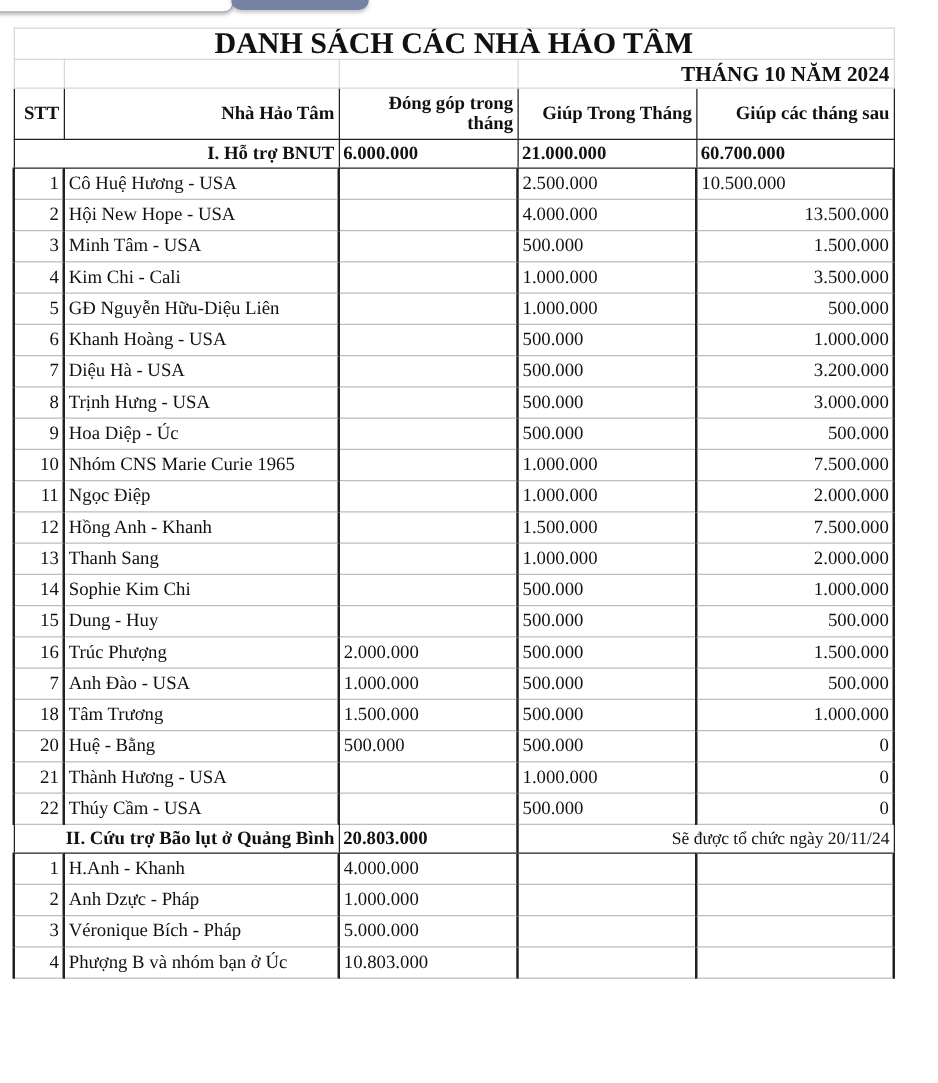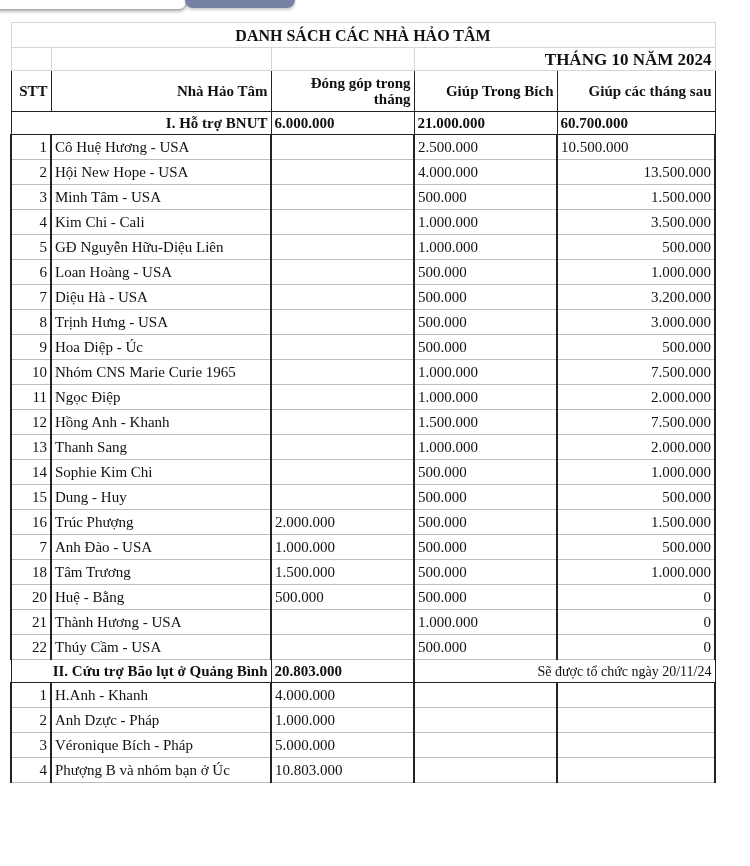--- a/index.html
+++ b/index.html
@@ -1,21 +1,21 @@
 <!DOCTYPE html>
 <html><head>
 <meta charset="utf-8">
 <style>
   html, body { margin:0; padding:0; background:#ffffff; }
   body { width:750px; height:866px; position:relative; overflow:hidden; font-family:"Liberation Serif","DejaVu Serif",serif; color:#111; }
   .topbar-left { position:absolute; left:-10px; top:-14px; width:195px; height:22px; background:#fff; border:1px solid #aab; border-radius:0 0 8px 8px; box-shadow:0 2px 3px rgba(0,0,0,0.25); }
   .topbar-right { position:absolute; left:185px; top:-14px; width:110px; height:22px; background:#7582a3; border-radius:0 0 8px 8px; box-shadow:0 2px 3px rgba(0,0,0,0.2); }
   table { position:absolute; left:10px; top:22px; border-collapse:collapse; table-layout:fixed; width:704px; }
   td { border:1px solid #bdbdbd; padding:0 3px; height:24px; font-size:15px; line-height:17px; white-space:nowrap; overflow:hidden; }
-  .title td { height:24px; font-size:16px; font-weight:bold; text-align:center; border-color:#d6d6d6; }
+  .title td { height:24px; font-size:24px; font-weight:bold; text-align:center; border-color:#d6d6d6; }
   .month td { height:22px; border-color:#d6d6d6; }
   .month .mtext { text-align:right; font-weight:bold; font-size:17px; }
   .hdr td { height:40px; font-weight:bold; text-align:right; border:1px solid #222; font-size:15px; line-height:16px; white-space:normal; }
   .sec td { font-weight:bold; border:1px solid #222; height:22px; }
   .c { text-align:right; }
   .r { text-align:left; }
   .b-left { border-left:2px solid #222 !important; }
   .b-right { border-right:2px solid #222 !important; }
   .note { text-align:right; font-size:14px;padding-left:28px; }
 </style>
@@ -40,21 +40,21 @@
     <tr class="month">
       <td></td>
       <td></td>
       <td></td>
       <td colspan="2" class="mtext">THÁNG  10  NĂM 2024</td>
     </tr>
     <tr class="hdr">
       <td>STT</td>
       <td>Nhà Hảo Tâm</td>
       <td>Đóng góp trong tháng</td>
-      <td>Giúp Trong Bích</td>
+      <td>Giúp Trong Tháng</td>
       <td>Giúp các tháng sau</td>
     </tr>
     <tr class="sec">
       <td colspan="2" class="c">I. Hỗ trợ BNUT</td>
       <td class="r">6.000.000</td>
       <td class="r">21.000.000</td>
       <td class="r">60.700.000</td>
     </tr>
   <tr>
         <td class="c b-left b-right">1</td>
@@ -86,21 +86,21 @@
       </tr>
       <tr>
         <td class="c b-left b-right">5</td>
         <td class="b-right">GĐ Nguyễn Hữu-Diệu Liên</td>
         <td class="r b-right"></td>
         <td class="r b-right">1.000.000</td>
         <td class="c b-right">500.000</td>
       </tr>
       <tr>
         <td class="c b-left b-right">6</td>
-        <td class="b-right">Loan Hoàng - USA</td>
+        <td class="b-right">Khanh Hoàng - USA</td>
         <td class="r b-right"></td>
         <td class="r b-right">500.000</td>
         <td class="c b-right">1.000.000</td>
       </tr>
       <tr>
         <td class="c b-left b-right">7</td>
         <td class="b-right">Diệu Hà - USA</td>
         <td class="r b-right"></td>
         <td class="r b-right">500.000</td>
         <td class="c b-right">3.200.000</td>

